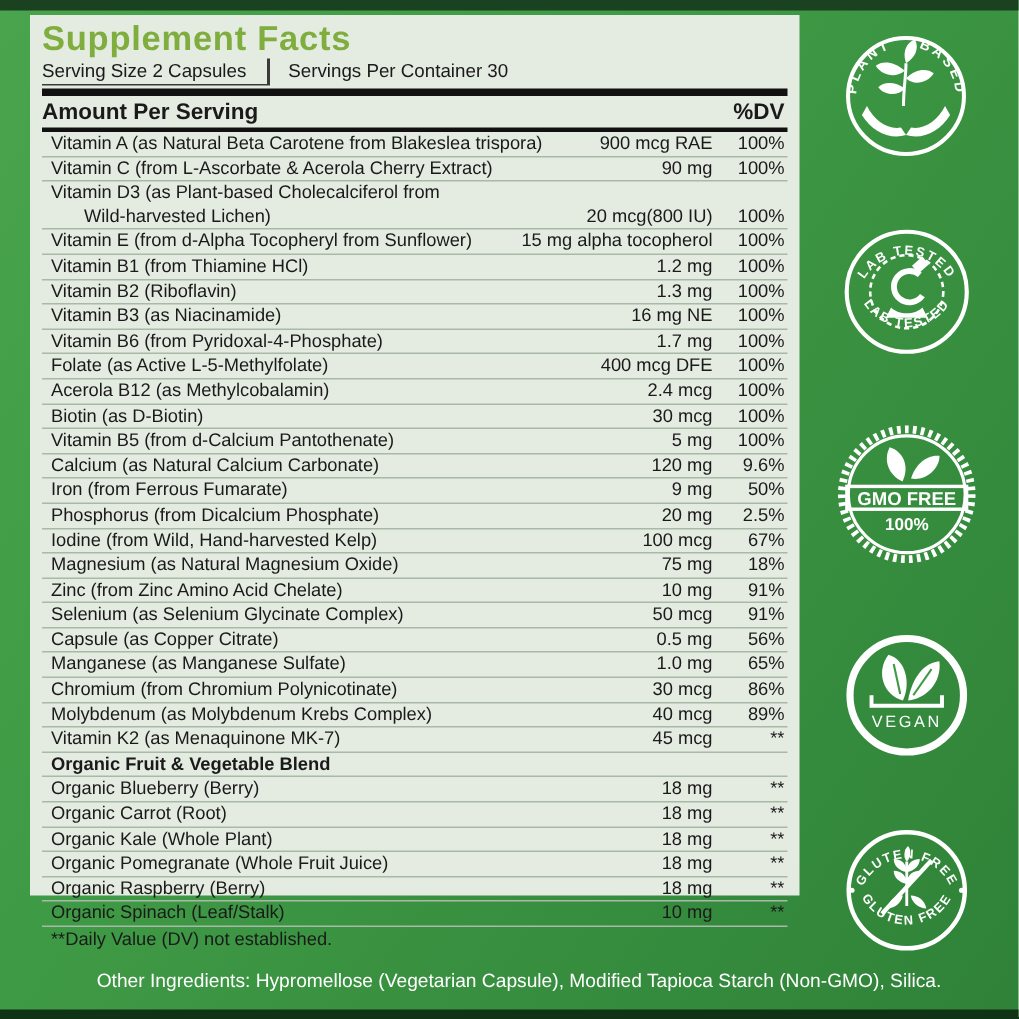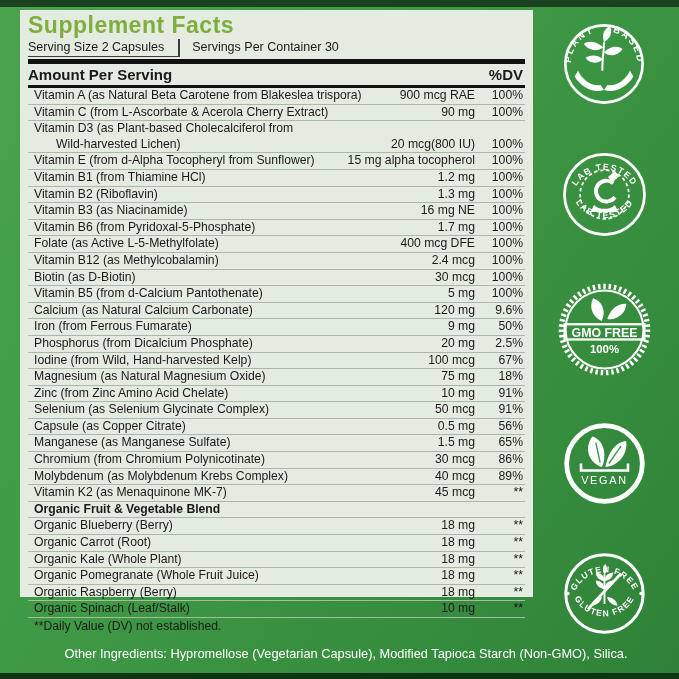--- a/index.html
+++ b/index.html
@@ -101,31 +101,31 @@
         <span class="rname">Vitamin B2 (Riboflavin)</span>
         <span class="ramt">1.3 mg</span>
         <span class="rdv">100%</span>
       </div>
       <div class="row">
         <span class="rname">Vitamin B3 (as Niacinamide)</span>
         <span class="ramt">16 mg NE</span>
         <span class="rdv">100%</span>
       </div>
       <div class="row">
-        <span class="rname">Vitamin B6 (from Pyridoxal-5-Phosphate)</span>
+        <span class="rname">Vitamin B6 (from Pyridoxal-4-Phosphate)</span>
         <span class="ramt">1.7 mg</span>
         <span class="rdv">100%</span>
       </div>
       <div class="row">
         <span class="rname">Folate (as Active L-5-Methylfolate)</span>
         <span class="ramt">400 mcg DFE</span>
         <span class="rdv">100%</span>
       </div>
       <div class="row">
-        <span class="rname">Vitamin B12 (as Methylcobalamin)</span>
+        <span class="rname">Acerola B12 (as Methylcobalamin)</span>
         <span class="ramt">2.4 mcg</span>
         <span class="rdv">100%</span>
       </div>
       <div class="row">
         <span class="rname">Biotin (as D-Biotin)</span>
         <span class="ramt">30 mcg</span>
         <span class="rdv">100%</span>
       </div>
       <div class="row">
         <span class="rname">Vitamin B5 (from d-Calcium Pantothenate)</span>
@@ -167,21 +167,21 @@
         <span class="ramt">50 mcg</span>
         <span class="rdv">91%</span>
       </div>
       <div class="row">
         <span class="rname">Capsule (as Copper Citrate)</span>
         <span class="ramt">0.5 mg</span>
         <span class="rdv">56%</span>
       </div>
       <div class="row">
         <span class="rname">Manganese (as Manganese Sulfate)</span>
-        <span class="ramt">1.5 mg</span>
+        <span class="ramt">1.0 mg</span>
         <span class="rdv">65%</span>
       </div>
       <div class="row">
         <span class="rname">Chromium (from Chromium Polynicotinate)</span>
         <span class="ramt">30 mcg</span>
         <span class="rdv">86%</span>
       </div>
       <div class="row">
         <span class="rname">Molybdenum (as Molybdenum Krebs Complex)</span>
         <span class="ramt">40 mcg</span>

